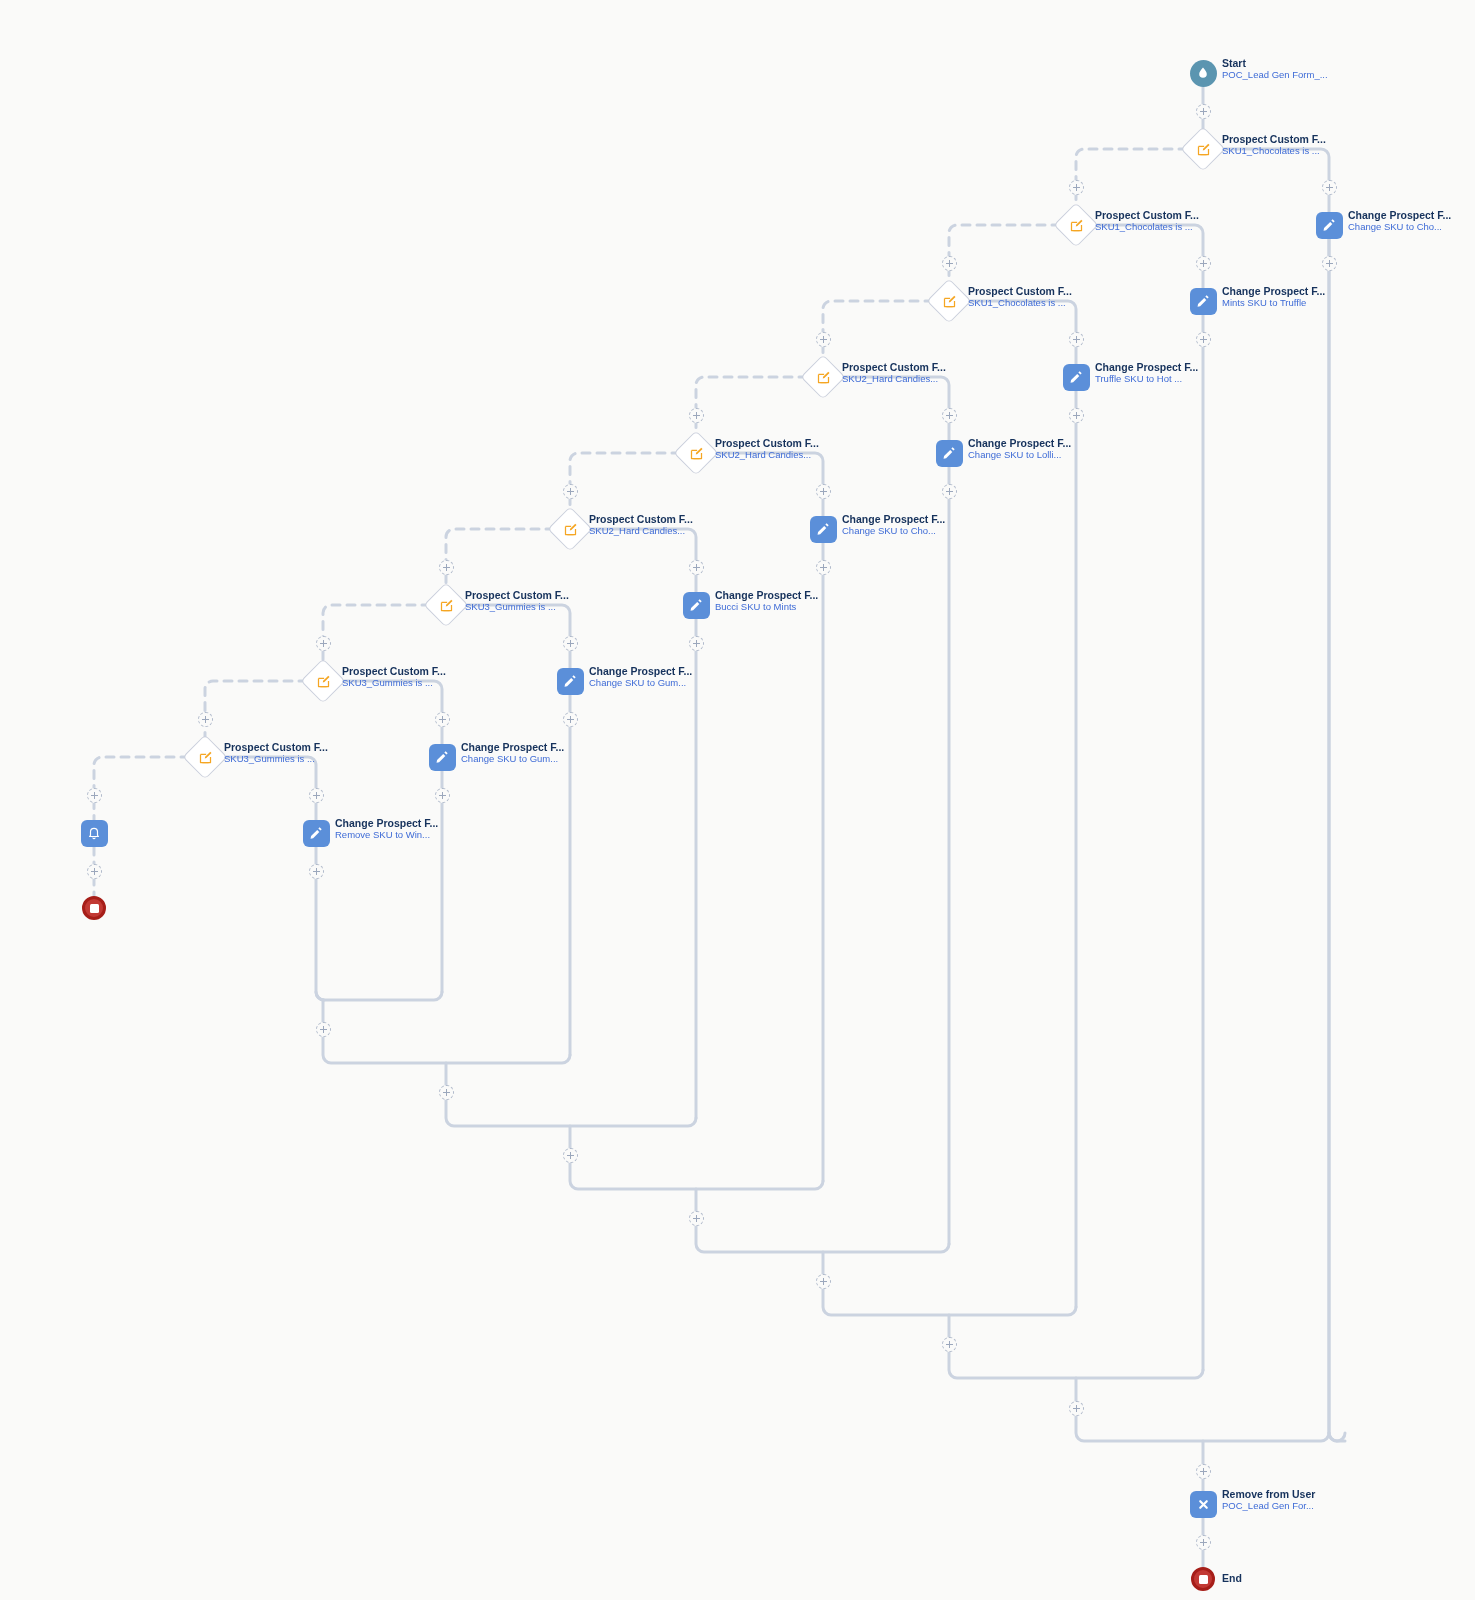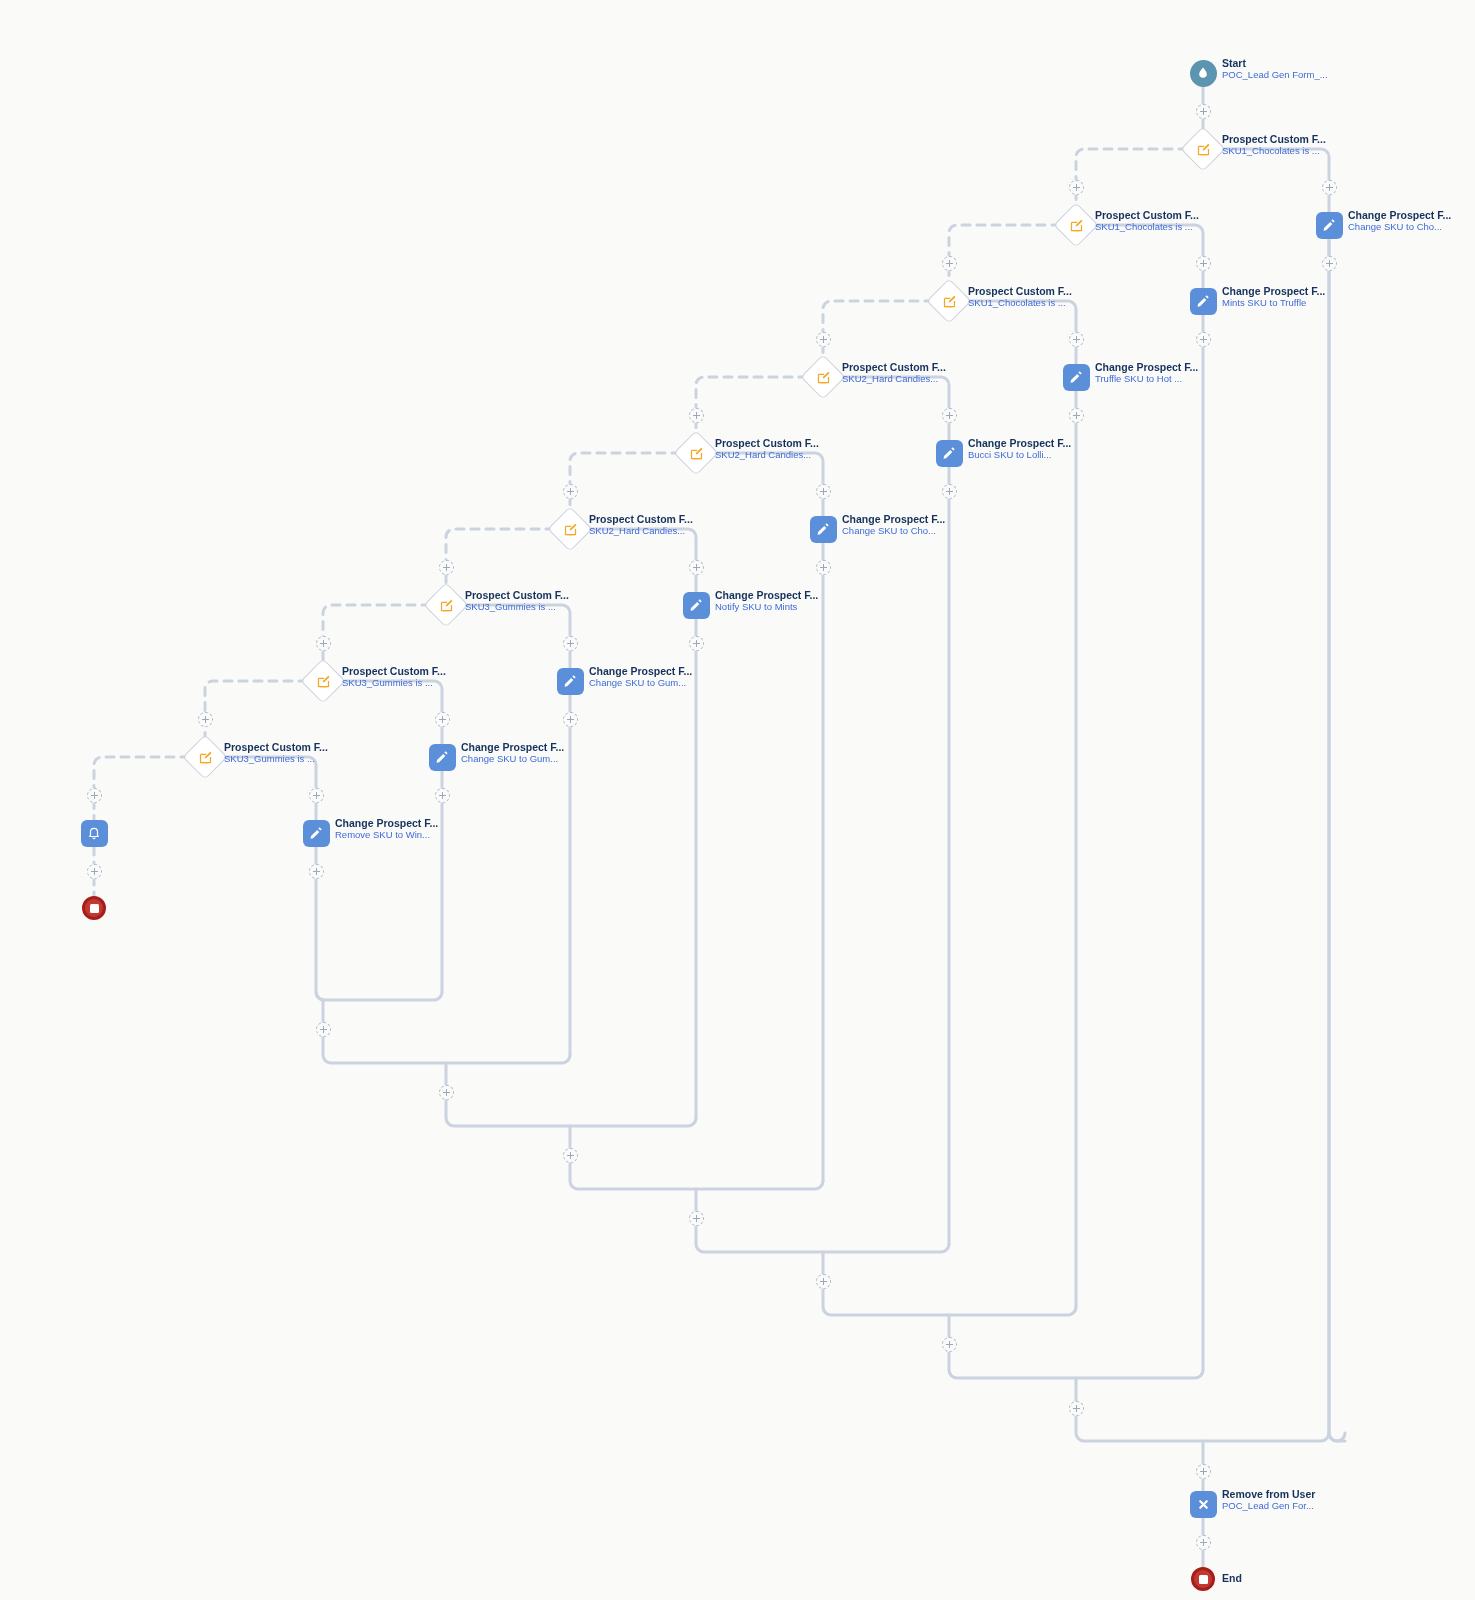--- a/index.html
+++ b/index.html
@@ -328,41 +328,41 @@
         <span class="t2">Truffle SKU to Hot ...</span>
       </div>
       <div class="act-sq" style="left: 935.5px; top: 391.5px;">
         <svg width="14" height="14" viewBox="0 0 24 24">
           <path fill="#fff" d="M3.5 17.3l10.6-10.6 3.6 3.6L7.1 20.9l-4.4.8z"></path>
           <path fill="#fff" d="M16 4.2l2.2-2.2 3.6 3.6-2.2 2.2z"></path>
         </svg>
       </div>
       <div class="lbl right" style="left: 968px; top: 389px;">
         <span class="t1">Change Prospect F...</span>
-        <span class="t2">Bucci SKU to Lolli...</span>
+        <span class="t2">Change SKU to Lolli...</span>
       </div>
       <div class="act-sq" style="left: 809.5px; top: 467.5px;">
         <svg width="14" height="14" viewBox="0 0 24 24">
           <path fill="#fff" d="M3.5 17.3l10.6-10.6 3.6 3.6L7.1 20.9l-4.4.8z"></path>
           <path fill="#fff" d="M16 4.2l2.2-2.2 3.6 3.6-2.2 2.2z"></path>
         </svg>
       </div>
       <div class="lbl right" style="left: 842px; top: 465px;">
         <span class="t1">Change Prospect F...</span>
         <span class="t2">Change SKU to Cho...</span>
       </div>
       <div class="act-sq" style="left: 682.5px; top: 543.5px;">
         <svg width="14" height="14" viewBox="0 0 24 24">
           <path fill="#fff" d="M3.5 17.3l10.6-10.6 3.6 3.6L7.1 20.9l-4.4.8z"></path>
           <path fill="#fff" d="M16 4.2l2.2-2.2 3.6 3.6-2.2 2.2z"></path>
         </svg>
       </div>
       <div class="lbl right" style="left: 715px; top: 541px;">
         <span class="t1">Change Prospect F...</span>
-        <span class="t2">Notify SKU to Mints</span>
+        <span class="t2">Bucci SKU to Mints</span>
       </div>
       <div class="act-sq" style="left: 556.5px; top: 619.5px;">
         <svg width="14" height="14" viewBox="0 0 24 24">
           <path fill="#fff" d="M3.5 17.3l10.6-10.6 3.6 3.6L7.1 20.9l-4.4.8z"></path>
           <path fill="#fff" d="M16 4.2l2.2-2.2 3.6 3.6-2.2 2.2z"></path>
         </svg>
       </div>
       <div class="lbl right" style="left: 589px; top: 617px;">
         <span class="t1">Change Prospect F...</span>
         <span class="t2">Change SKU to Gum...</span>

